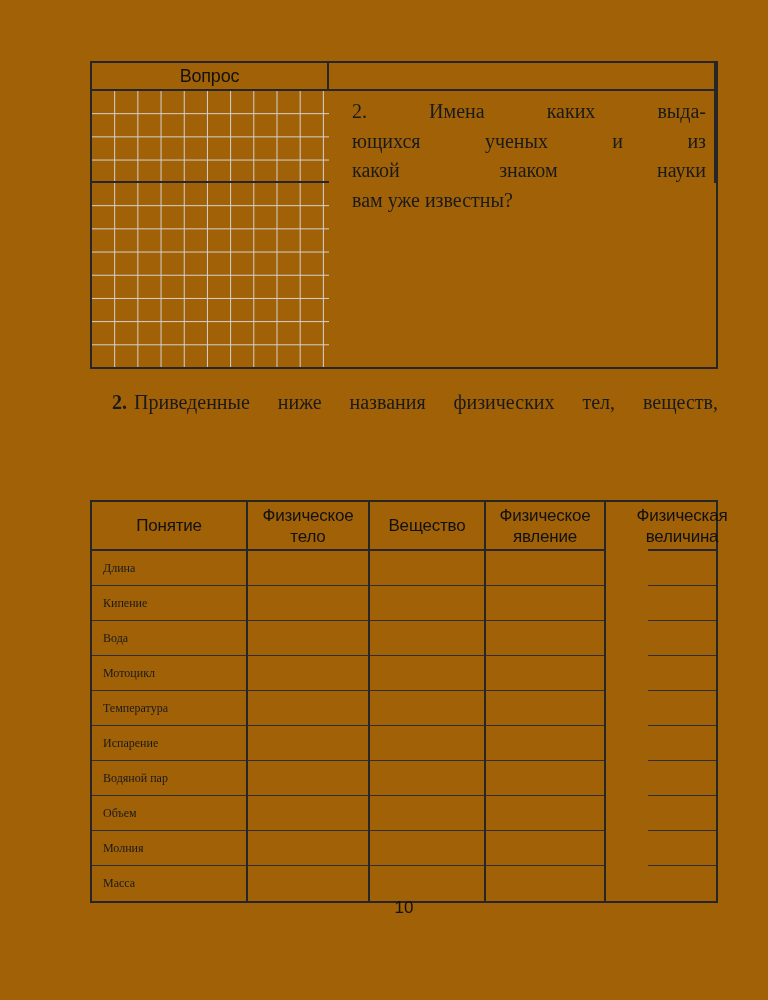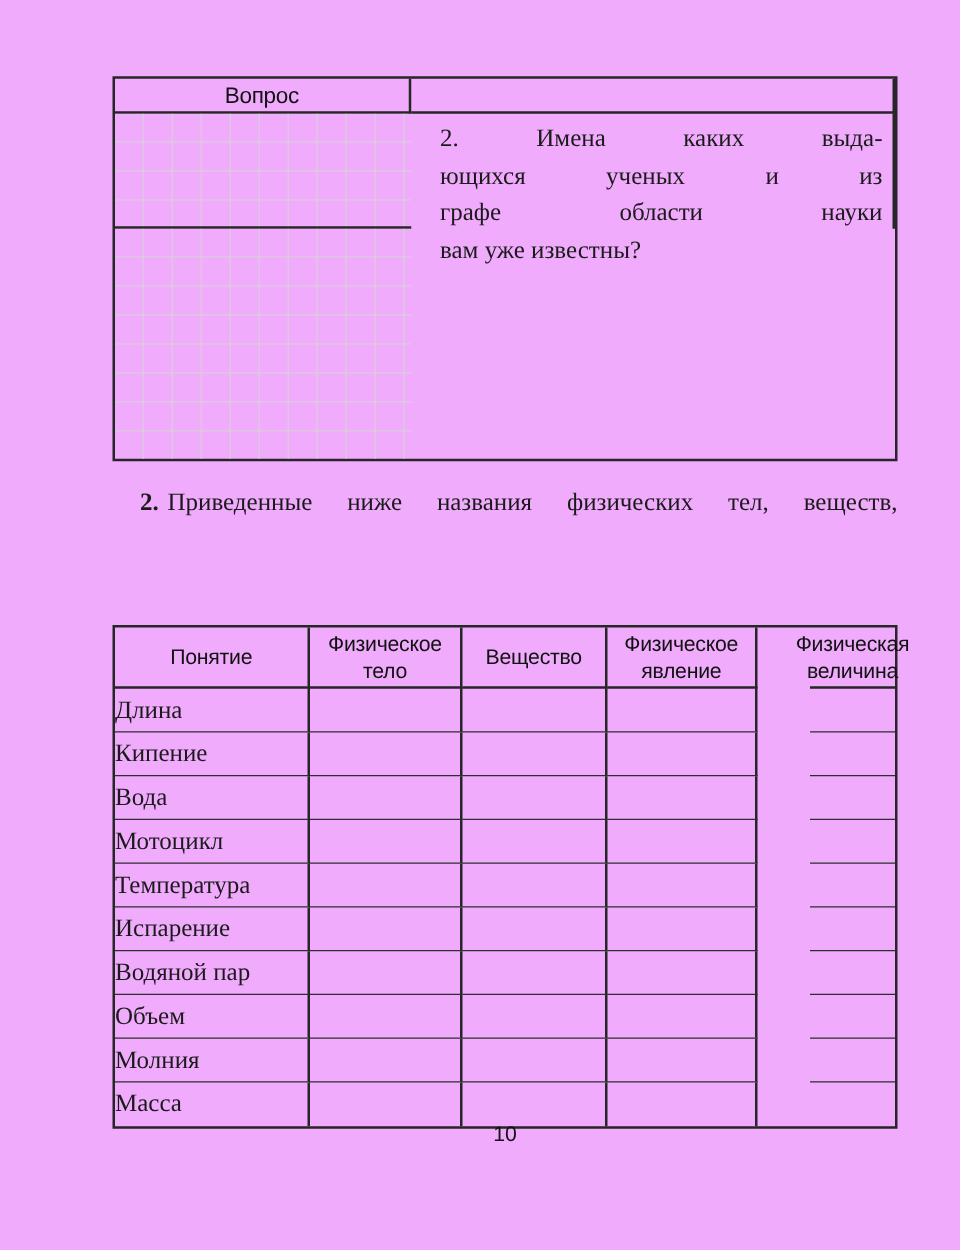--- a/index.html
+++ b/index.html
@@ -4,21 +4,21 @@
 <style>
   html, body {
     margin: 0;
     padding: 0;
     background: #ffffff;
   }
   .page {
     position: relative;
     width: 768px;
     height: 1000px;
-    background: #f0abfc;
+    background: #a16207;
     font-family: "Liberation Serif", "DejaVu Serif", serif;
     color: #1a1a1a;
     overflow: hidden;
   }
 
   
   .qa-table {
     position: absolute;
     left: 90px;
     top: 61px;
@@ -129,21 +129,22 @@
     font-family: "Liberation Sans", sans-serif;
     font-size: 17px;
     line-height: 21px;
     letter-spacing: -0.2px;
     color: #111;
     padding: 2px 4px;
   }
   .cc.concept {
     display: flex;
     align-items: center;
-    font-size: 20px;
+    padding-left: 11px;
+    font-size: 12px;
     text-align: center;
   }
 
   
   .page-number {
     position: absolute;
     left: 90px;
     top: 898px;
     width: 628px;
     text-align: center;
@@ -160,21 +161,21 @@
 
   <div class="qa-table">
     <div class="qa-cell qcol hrow">Вопрос</div>
 
     <div class="qa-cell qcol r1"></div>
     <div class="qa-cell r1 squares"></div>
 
     <div class="qa-cell qcol question-text">
       <div class="qline">2. Имена каких выда-</div>
       <div class="qline">ющихся ученых и из</div>
-      <div class="qline">графе области науки</div>
+      <div class="qline">какой знаком науки</div>
       <div class="qline lastline">вам уже известны?</div>
     </div>
     <div class="qa-cell squares"></div>
   </div>
 
   <div class="task">
     <div class="tline firstline"><span class="task-num">2.</span><span>Приведенные ниже названия физических тел, веществ,</span></div>
   </div>
 
   <div class="ctable">

